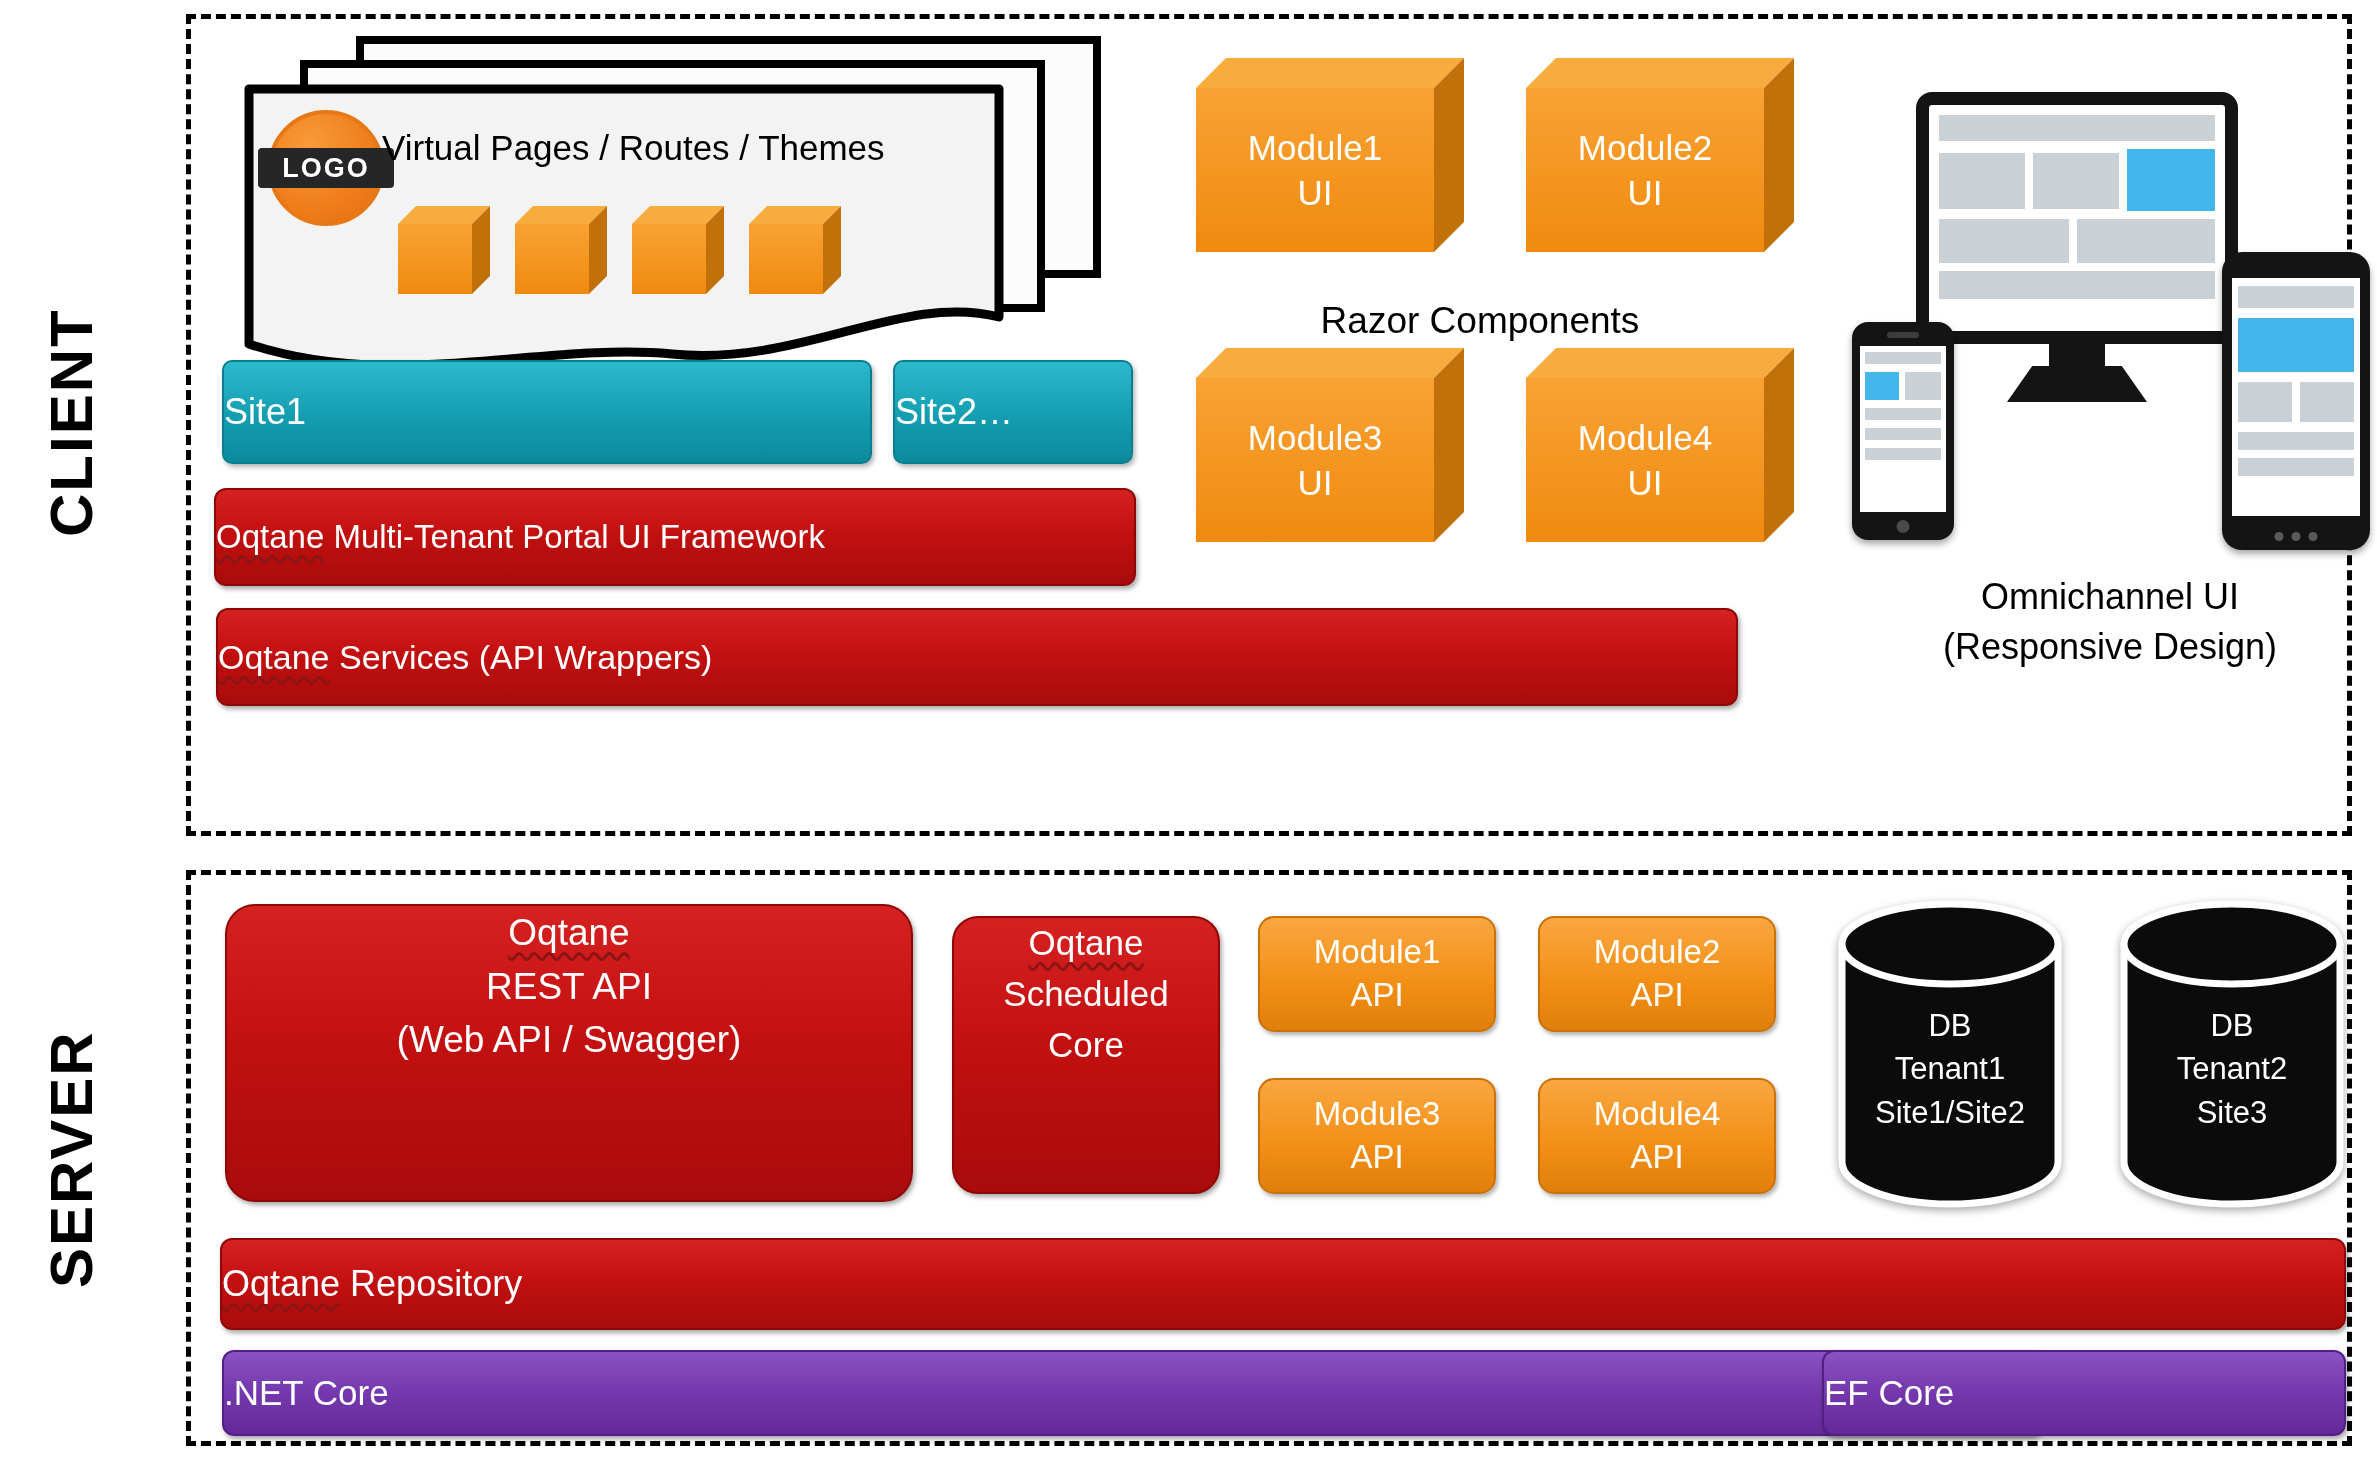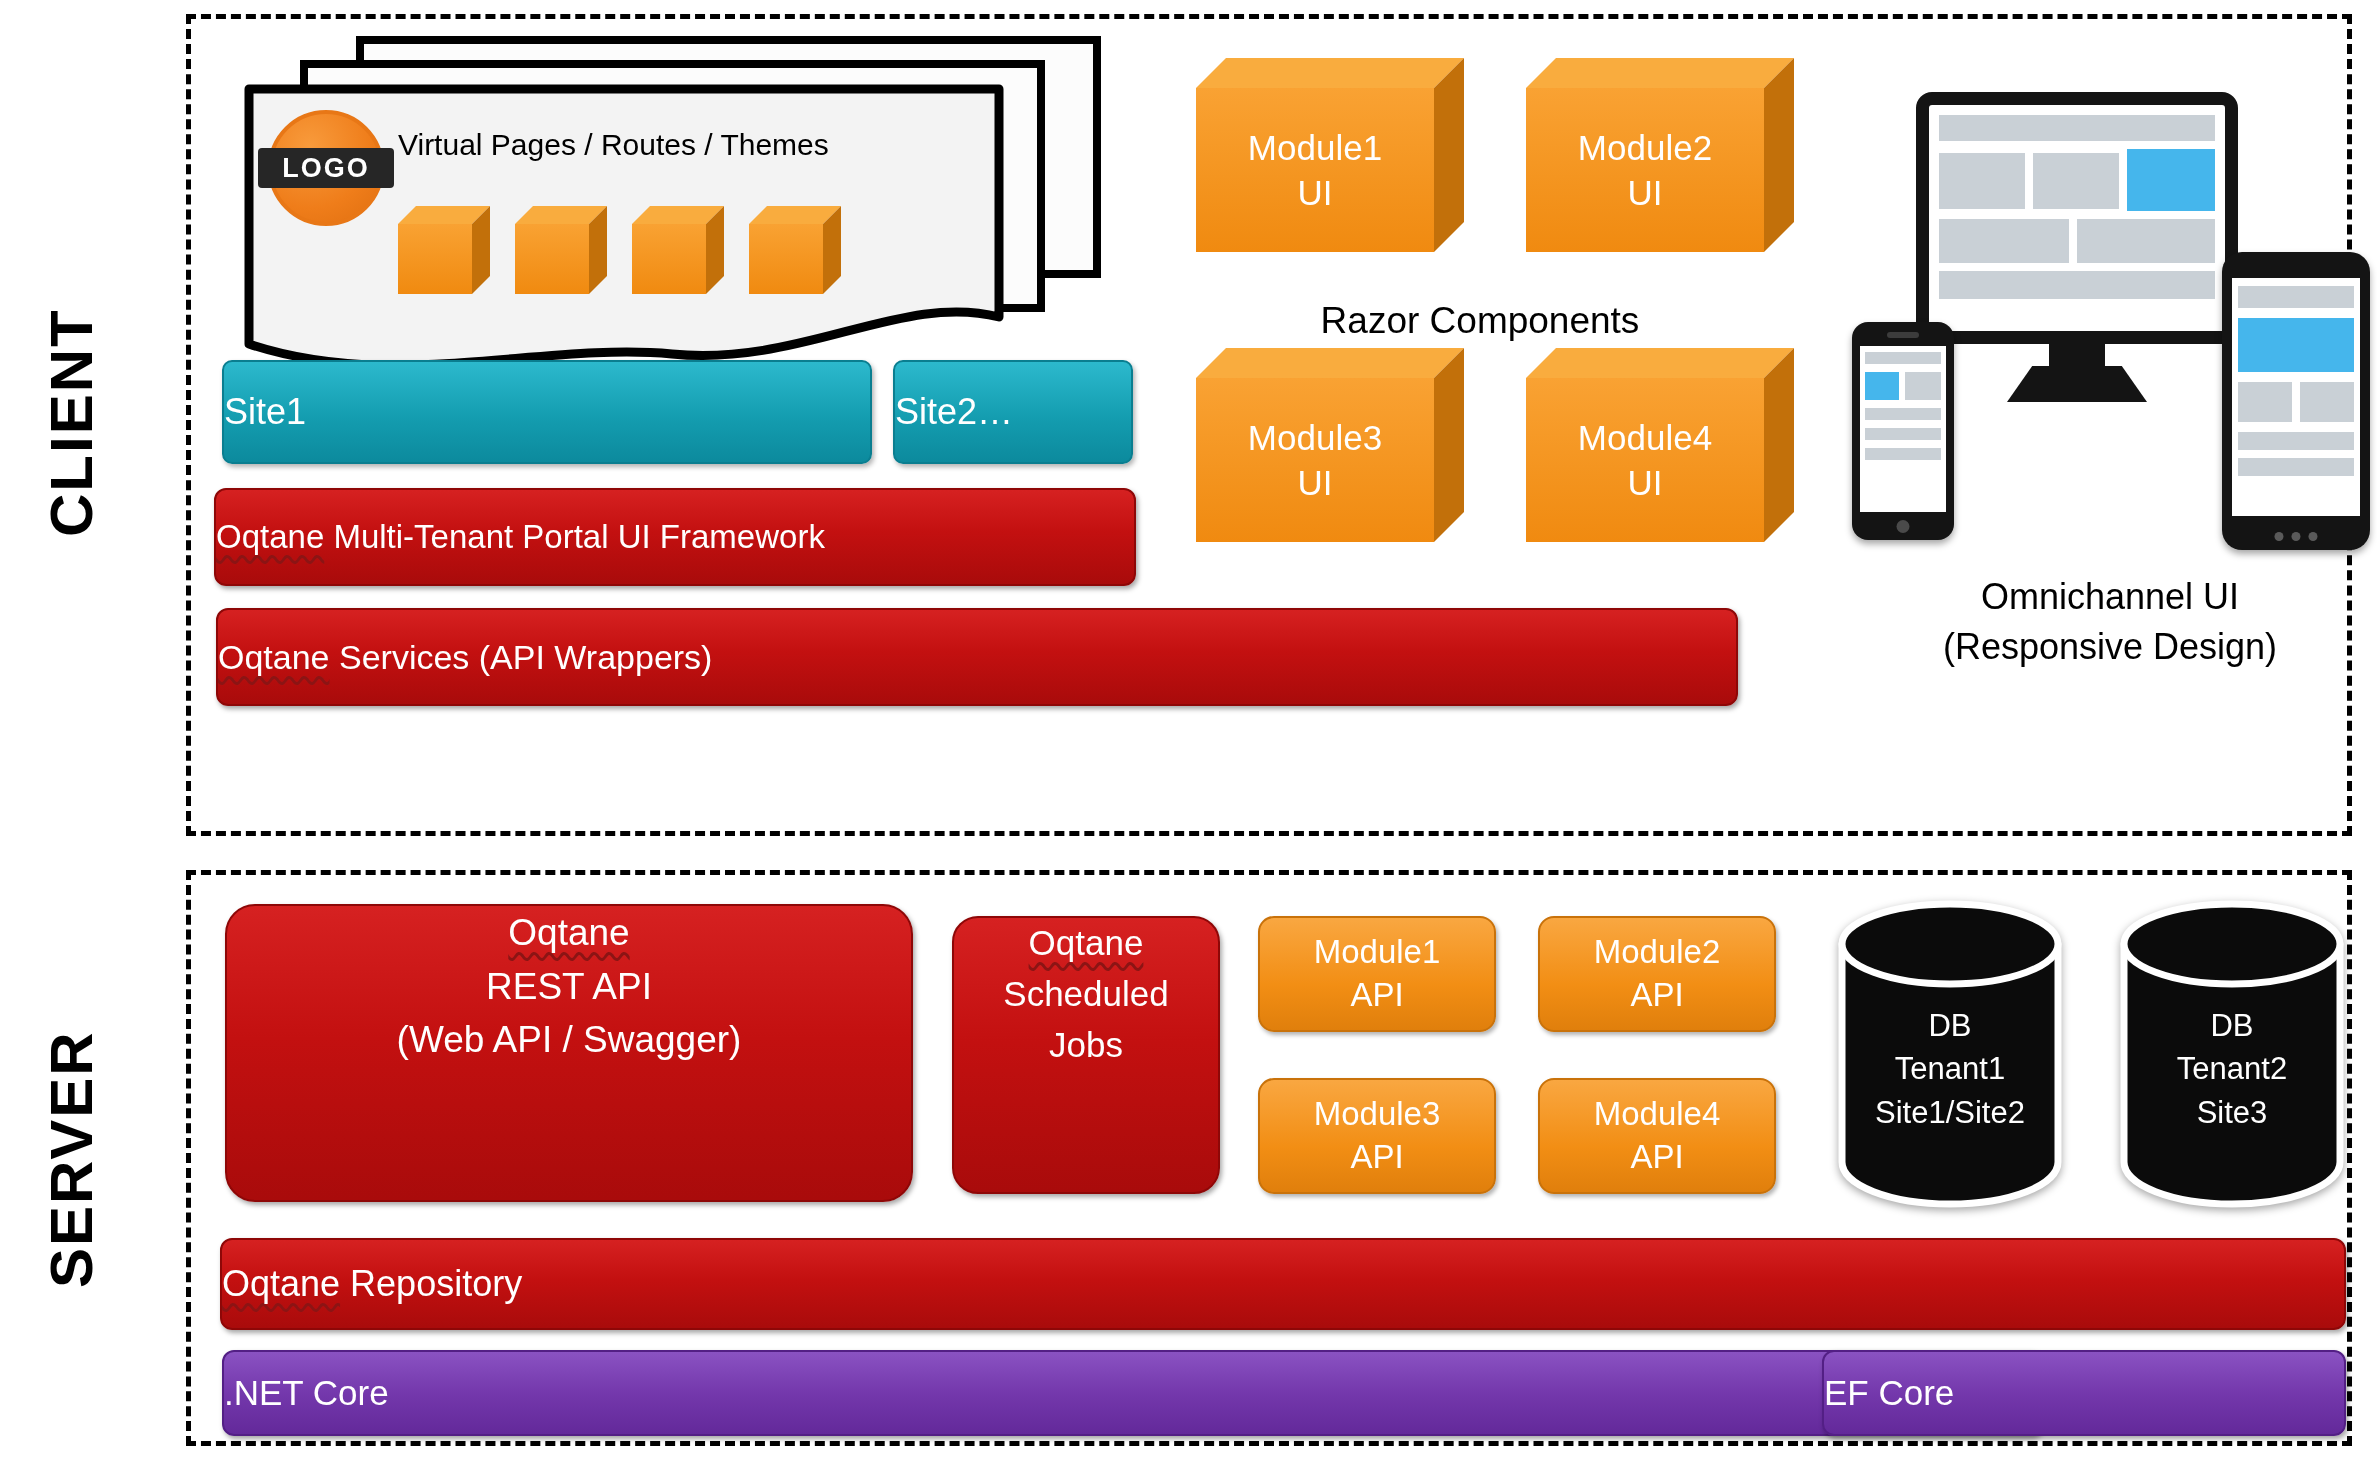--- a/index.html
+++ b/index.html
@@ -154,21 +154,21 @@
     <path d="M7,7 H757 V235 C660,210 560,285 430,272 C300,260 150,310 7,262 Z" fill="#F3F3F3" stroke="#000" stroke-width="9" stroke-linejoin="round"></path>
   </svg>
 
   <div class="logo-badge" style="left:268px; top:110px; width:116px; height:116px;">
     <div class="logo-circle"></div>
     <div class="logo-banner">
       <span>LOGO</span>
     </div>
   </div>
 
-  <div class="plain-label" style="left:398px; top:128px; width:620px; font-size:30px; z-index:3;">Virtual Pages / Routes / Themes</div>
+  <div class="plain-label" style="left:382px; top:128px; width:620px; font-size:35px; z-index:3;">Virtual Pages / Routes / Themes</div>
 
   <div class="box3d" style="left:398px; top:224px; width:74px; height:70px; --d:18px; z-index:3;">
     <div class="face-top"></div>
       <div class="face-side"></div>
       <div class="face-front"></div>
   </div>
   <div class="box3d" style="left:515px; top:224px; width:74px; height:70px; --d:18px; z-index:3;">
     <div class="face-top"></div>
       <div class="face-side"></div>
       <div class="face-front"></div>
@@ -282,21 +282,21 @@
 
   <div class="bar red big-rounded" style="left:225px; top:904px; width:688px; height:298px; font-size:37px;">
     <span><span class="squiggle">Oqtane</span></span>
     <span>REST API</span>
     <span>(Web API / Swagger)</span>
   </div>
 
   <div class="bar red big-rounded" style="left:952px; top:916px; width:268px; height:278px; font-size:35px; border-radius:26px;">
     <span><span class="squiggle">Oqtane</span></span>
     <span>Scheduled</span>
-    <span>Jobs</span>
+    <span>Core</span>
   </div>
 
   <div class="api-box" style="left:1258px; top:916px; width:238px; height:116px;">
     <span>Module1</span>
     <span>API</span>
   </div>
   <div class="api-box" style="left:1538px; top:916px; width:238px; height:116px;">
     <span>Module2</span>
     <span>API</span>
   </div>

